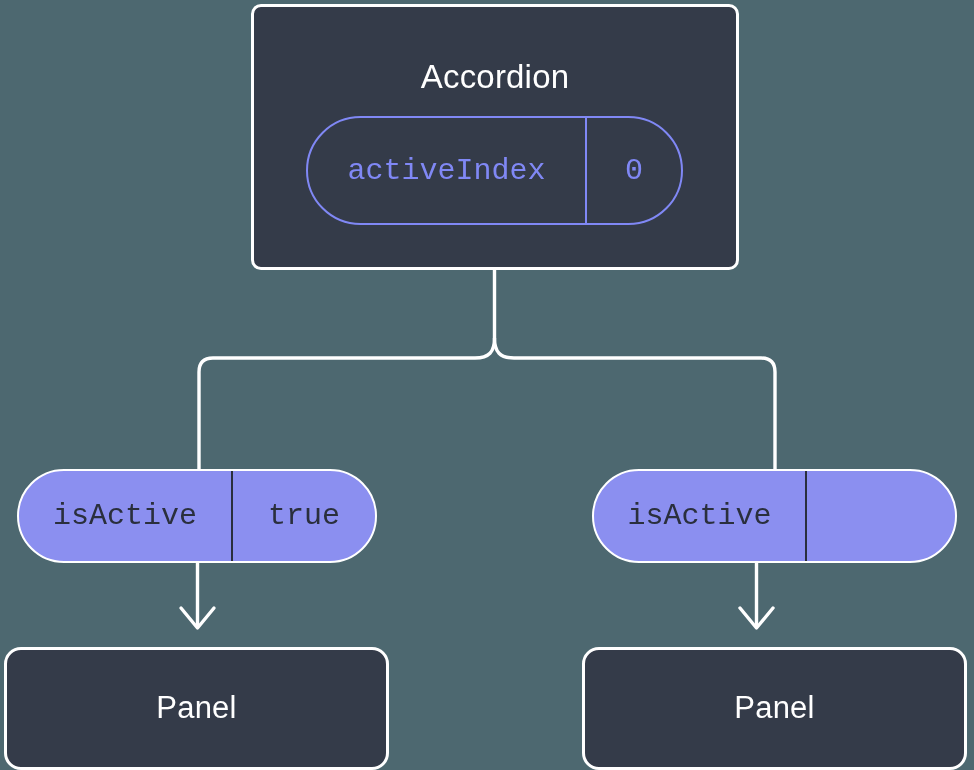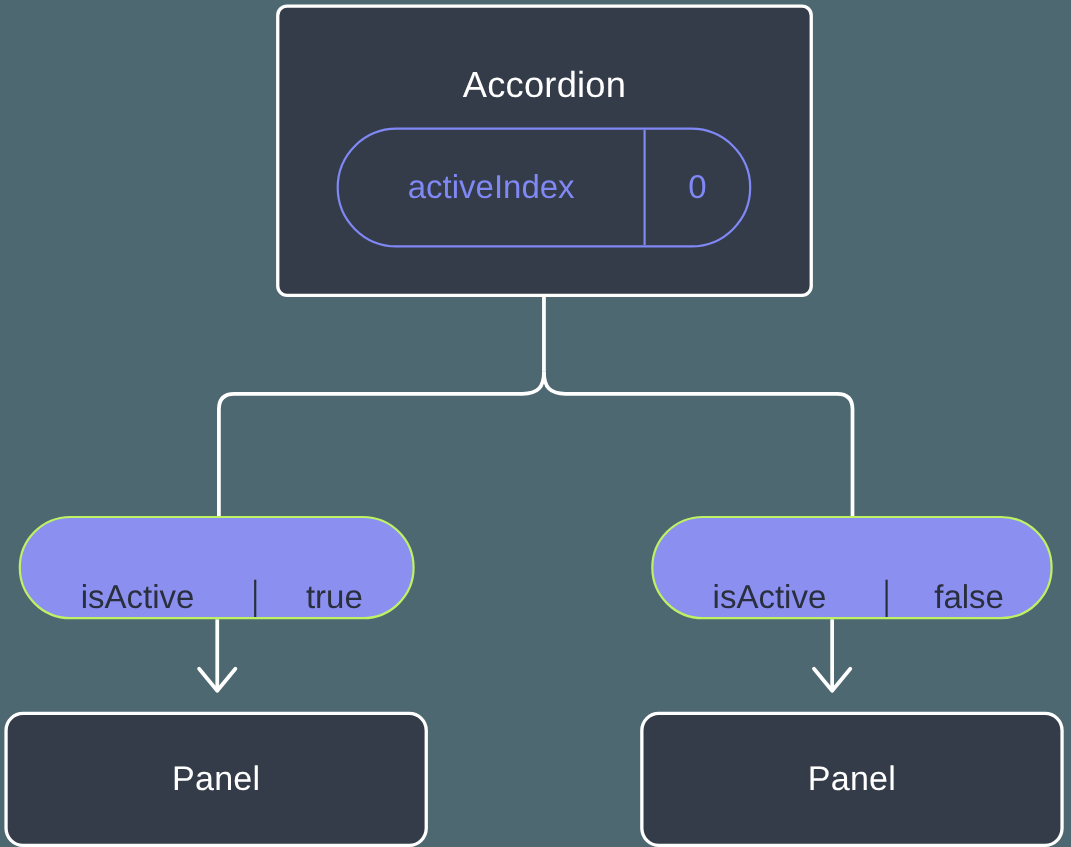--- a/index.html
+++ b/index.html
@@ -88,20 +88,21 @@
     border-radius: 999px;
     overflow: hidden;
   }
   .pill .pill-key,
   .pill .pill-val {
     display: flex;
     align-items: center;
     justify-content: center;
     white-space: nowrap;
     box-sizing: border-box;
+    font-family: Liberation Mono, monospace;
   }
 
   
   #pill-activeindex {
     left: 306px;
     top: 116px;
     width: 377px;
     height: 109px;
     border: 2px solid #8088f5;
     background: transparent;
@@ -114,24 +115,23 @@
   }
   #pill-activeindex .pill-val {
     flex: 1;
     color: #8088f5;
     font-size: 30px;
   }
 
   
   .pill-filled {
     background: #8b8ff0;
-    border: 2px solid #bef264;
+    border: 2px solid #ffffff;
     height: 94px;
     top: 469px;
-    align-items: flex-end;
   }
   .pill-filled .pill-key,
   .pill-filled .pill-val {
     color: #2a2f3d;
     font-size: 30px;
   }
   .pill-filled .pill-key { border-right: 2px solid #2a2f3d; }
   .pill-filled .pill-val { flex: 1; padding: 0 26px; }
 
   #pill-isactive-left  { left: 17px;  width: 360px; }
@@ -186,20 +186,19 @@
     <span class="pill-key">isActive</span>
     <span class="pill-val">true</span>
   </div>
 
   <div class="panel-box" id="panel-left">
     <span class="panel-label">Panel</span>
   </div>
 
   <div class="pill pill-filled" id="pill-isactive-right">
     <span class="pill-key">isActive</span>
-    <span class="pill-val">false</span>
   </div>
 
   <div class="panel-box" id="panel-right">
     <span class="panel-label">Panel</span>
   </div>
 
 </div>
 
 </body></html>

